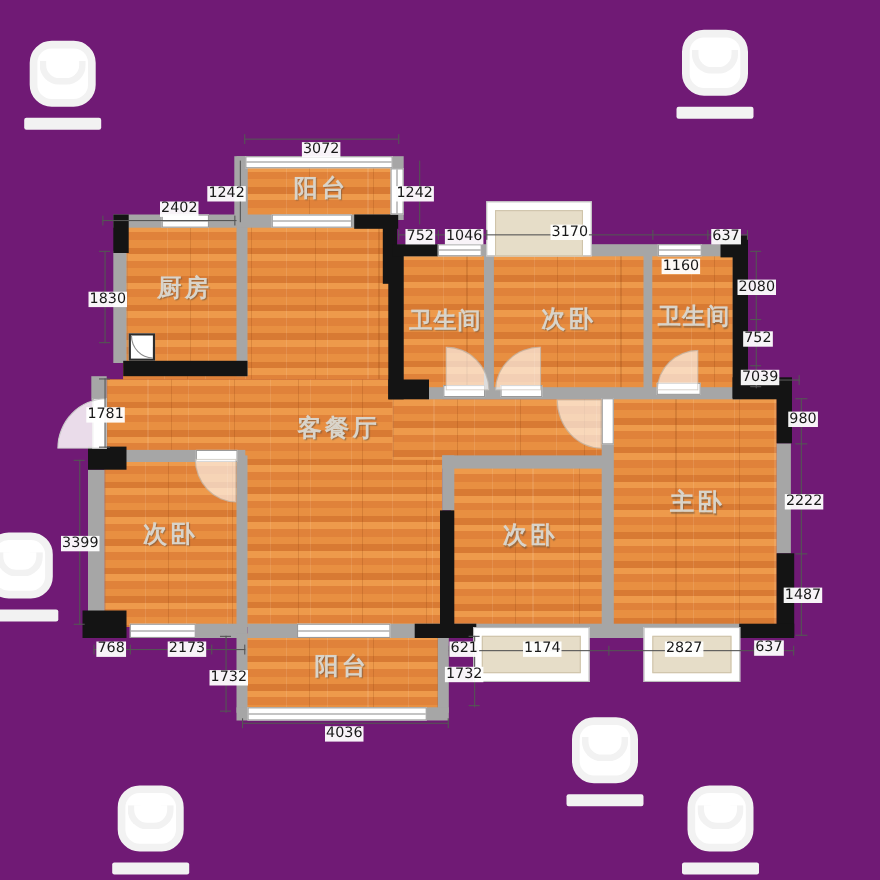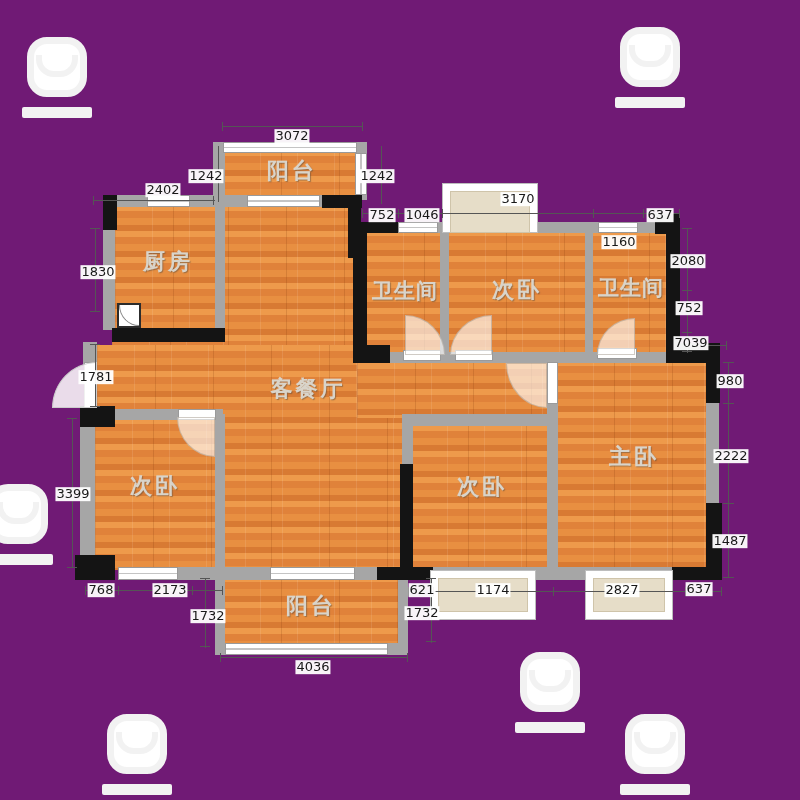--- a/index.html
+++ b/index.html
@@ -191,21 +191,21 @@
   <div class="dl" style="left:200px;top:646px;width:10px;height:1px;"></div>
   <div class="dl" style="left:426px;top:578px;width:10px;height:1px;"></div>
   <div class="dl" style="left:426px;top:641px;width:10px;height:1px;"></div>
 
   <div class="dlab" style="left:292px;top:136px;">3072</div>
   <div class="dlab" style="left:206px;top:176px;">1242</div>
   <div class="dlab" style="left:377px;top:176px;">1242</div>
   <div class="dlab" style="left:163px;top:190px;">2402</div>
   <div class="dlab" style="left:382px;top:215px;">752</div>
   <div class="dlab" style="left:422px;top:215px;">1046</div>
-  <div class="dlab" style="left:518px;top:199px;">3170</div>
+  <div class="dlab" style="left:518px;top:211px;">3170</div>
   <div class="dlab" style="left:619px;top:215px;margin-top:27px;">1160</div>
   <div class="dlab" style="left:660px;top:215px;">637</div>
   <div class="dlab" style="left:98px;top:272px;">1830</div>
   <div class="dlab" style="left:96px;top:377px;">1781</div>
   <div class="dlab" style="left:73px;top:494px;">3399</div>
   <div class="dlab" style="left:688px;top:261px;">2080</div>
   <div class="dlab" style="left:689px;top:308px;">752</div>
   <div class="dlab" style="left:691px;top:343px;">7039</div>
   <div class="dlab" style="left:730px;top:381px;">980</div>
   <div class="dlab" style="left:731px;top:456px;">2222</div>

